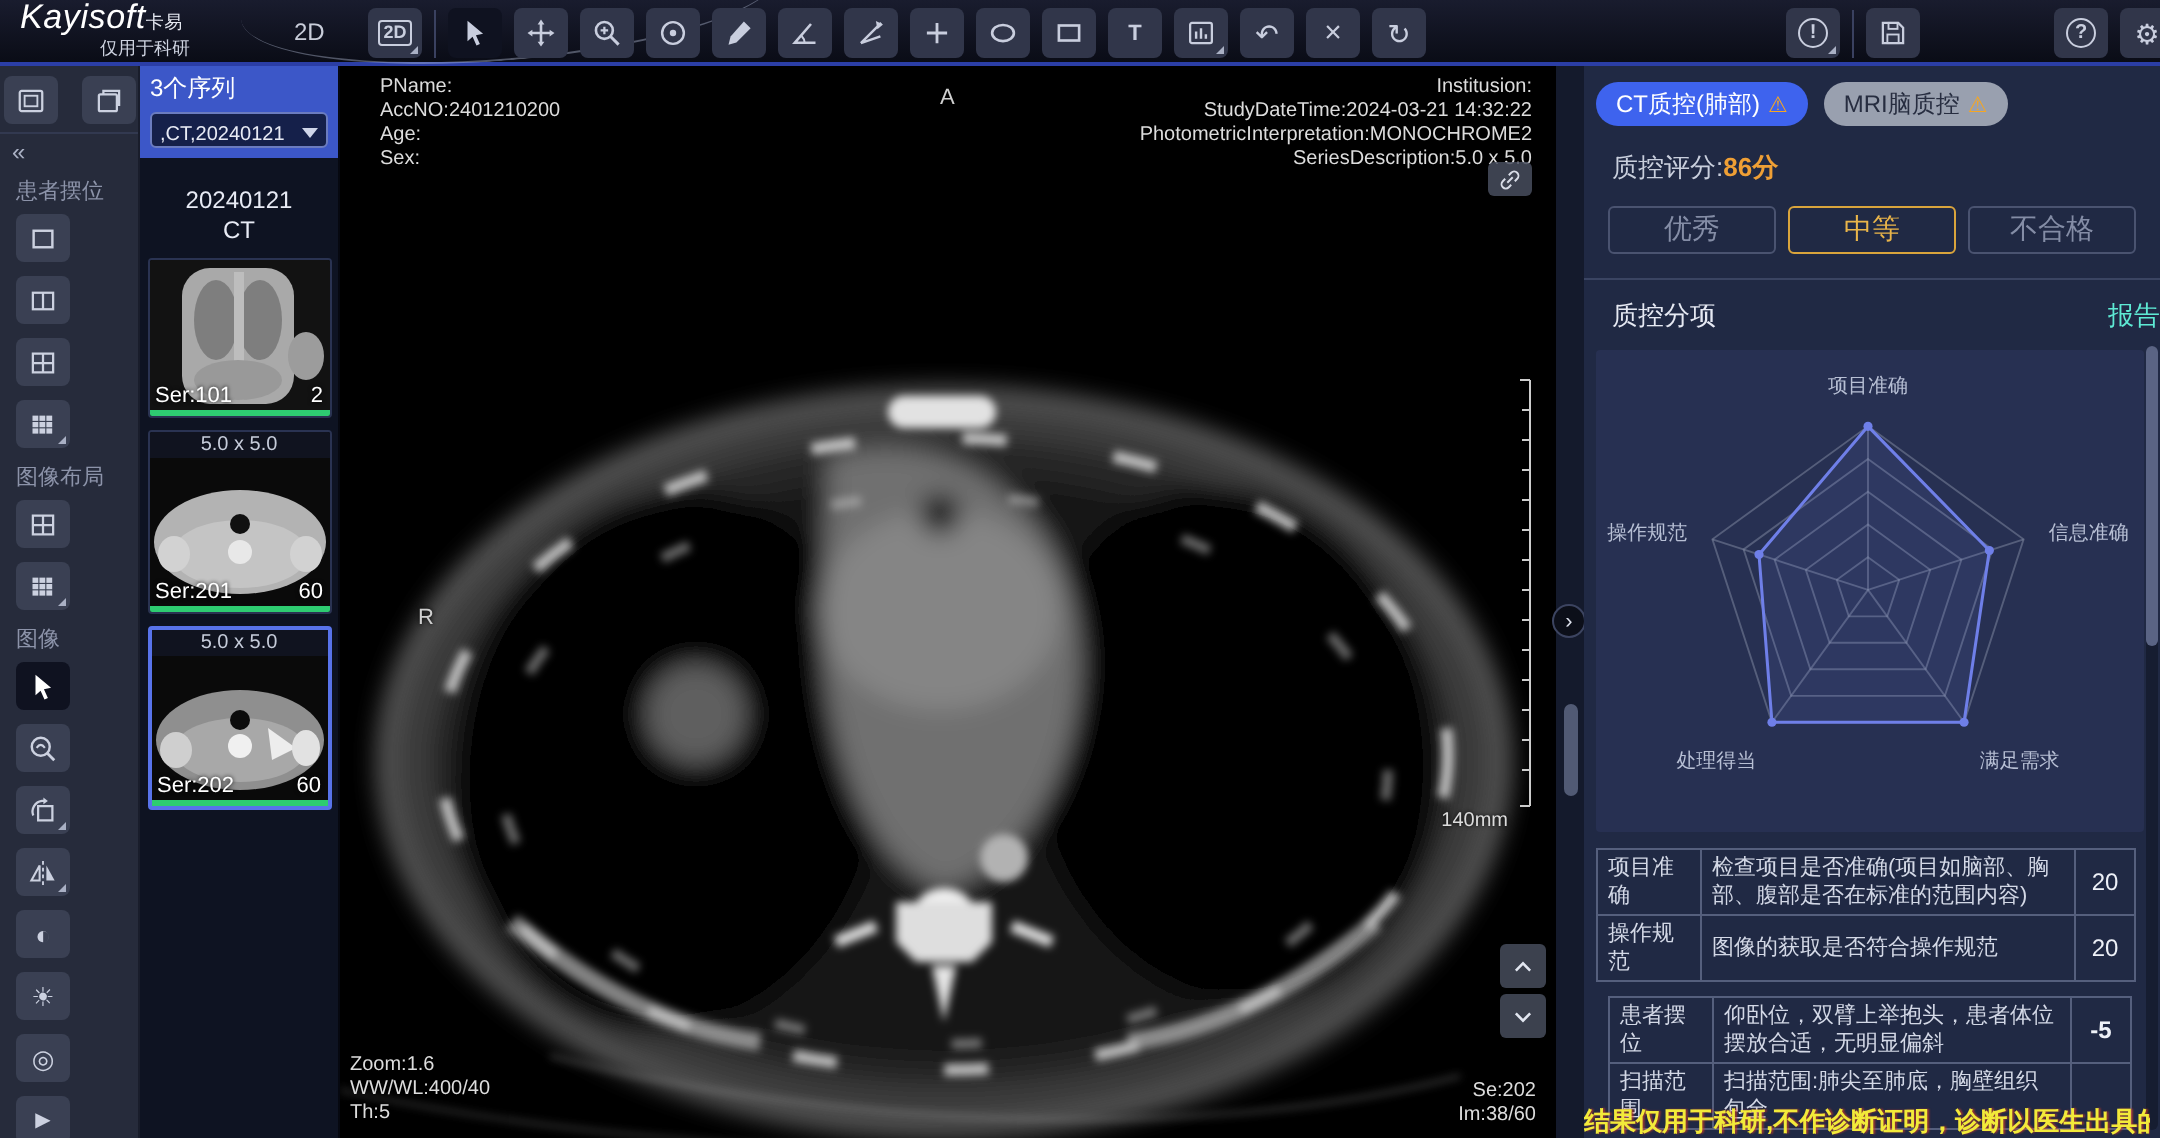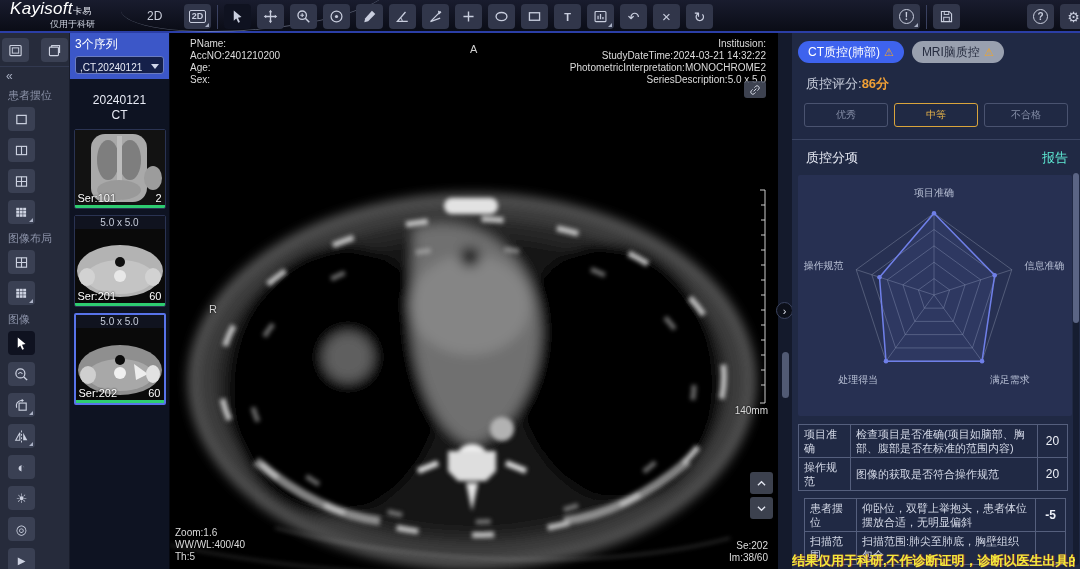--- a/index.html
+++ b/index.html
@@ -66,24 +66,24 @@
   
   .qcpanel{position:absolute;left:792px;top:33px;width:288px;height:536px;background:#202944;overflow:hidden}
   .qc-tabs{display:flex;gap:8px;padding:8px 0 0 6px}
   .pill{height:22px;border-radius:11px;border:none;font-size:12px;display:flex;align-items:center;gap:4px;padding:0 10px;white-space:nowrap}
   .pill.active{background:#3e63ee;color:#fff}
   .pill.idle{background:#99a0af;color:#272d40}
   .warn{color:#f5a623;font-size:11px}
   .score-row{padding:12px 0 0 14px;font-size:13px;color:#c9cfdd}
   .score-val{color:#ef9f35;font-weight:bold}
   .grade-row{display:flex;gap:6px;padding:10px 0 0 12px}
-  .grade{width:84px;height:24px;background:transparent;border:1px solid #4a5370;border-radius:3px;color:#848da6;font-size:10px}
+  .grade{width:84px;height:24px;background:transparent;border:1px solid #4a5370;border-radius:3px;color:#848da6;font-size:14px}
   .grade.sel{border-color:#d9a43c;color:#e9b54a}
   .qc-divider{border-top:1px solid #3a4462;margin:12px 0 0}
-  .sub-head{display:flex;justify-content:space-between;align-items:flex-start;padding:9px 12px 6px 14px}
+  .sub-head{display:flex;justify-content:space-between;align-items:flex-start;padding:9px 0 6px 14px}
   .sub-title{font-size:13px;color:#e6e9f3}
   .report-link{font-size:13px;color:#5eead4;background:none;border:none;padding:0}
   .chart-card{margin:2px 8px 0 6px;background:#273052;border-radius:2px}
   .radar-label{font-size:10.5px;fill:#b7bfd4}
   .qc-table{width:270px;margin:8px 0 0 6px;border-collapse:collapse;font-size:11px;color:#d3d8e6;table-layout:fixed}
   .qc-table td{border:1px solid #555f7d;padding:2px 5px;vertical-align:middle;line-height:14px}
   .qc-table .c1{width:52px}
   .qc-table .c3{width:30px;text-align:center;color:#eef1f8;font-size:12px}
   .qc-table.sub{width:262px;margin-left:12px;margin-top:7px}
   .badscore{color:#e03c3c;font-weight:bold}
@@ -518,21 +518,21 @@
     <div>Institusion:</div>
     <div>StudyDateTime:2024-03-21 14:32:22</div>
     <div>PhotometricInterpretation:MONOCHROME2</div>
     <div>SeriesDescription:5.0 x 5.0</div>
   </div>
   <button class="link-btn">
       <svg class="ic" width="12" height="12">
         <use href="#s-link"></use>
       </svg>
     </button>
-  <span class="ovl" style="right:10px;top:372px;text-align:center">140mm</span>
+  <span class="ovl" style="right:24px;top:372px;text-align:center">140mm</span>
   <div class="stepper">
     <button>
         <svg class="ic">
           <use href="#s-chevup"></use>
         </svg>
       </button>
     <button>
         <svg class="ic">
           <use href="#s-chevdown"></use>
         </svg>

